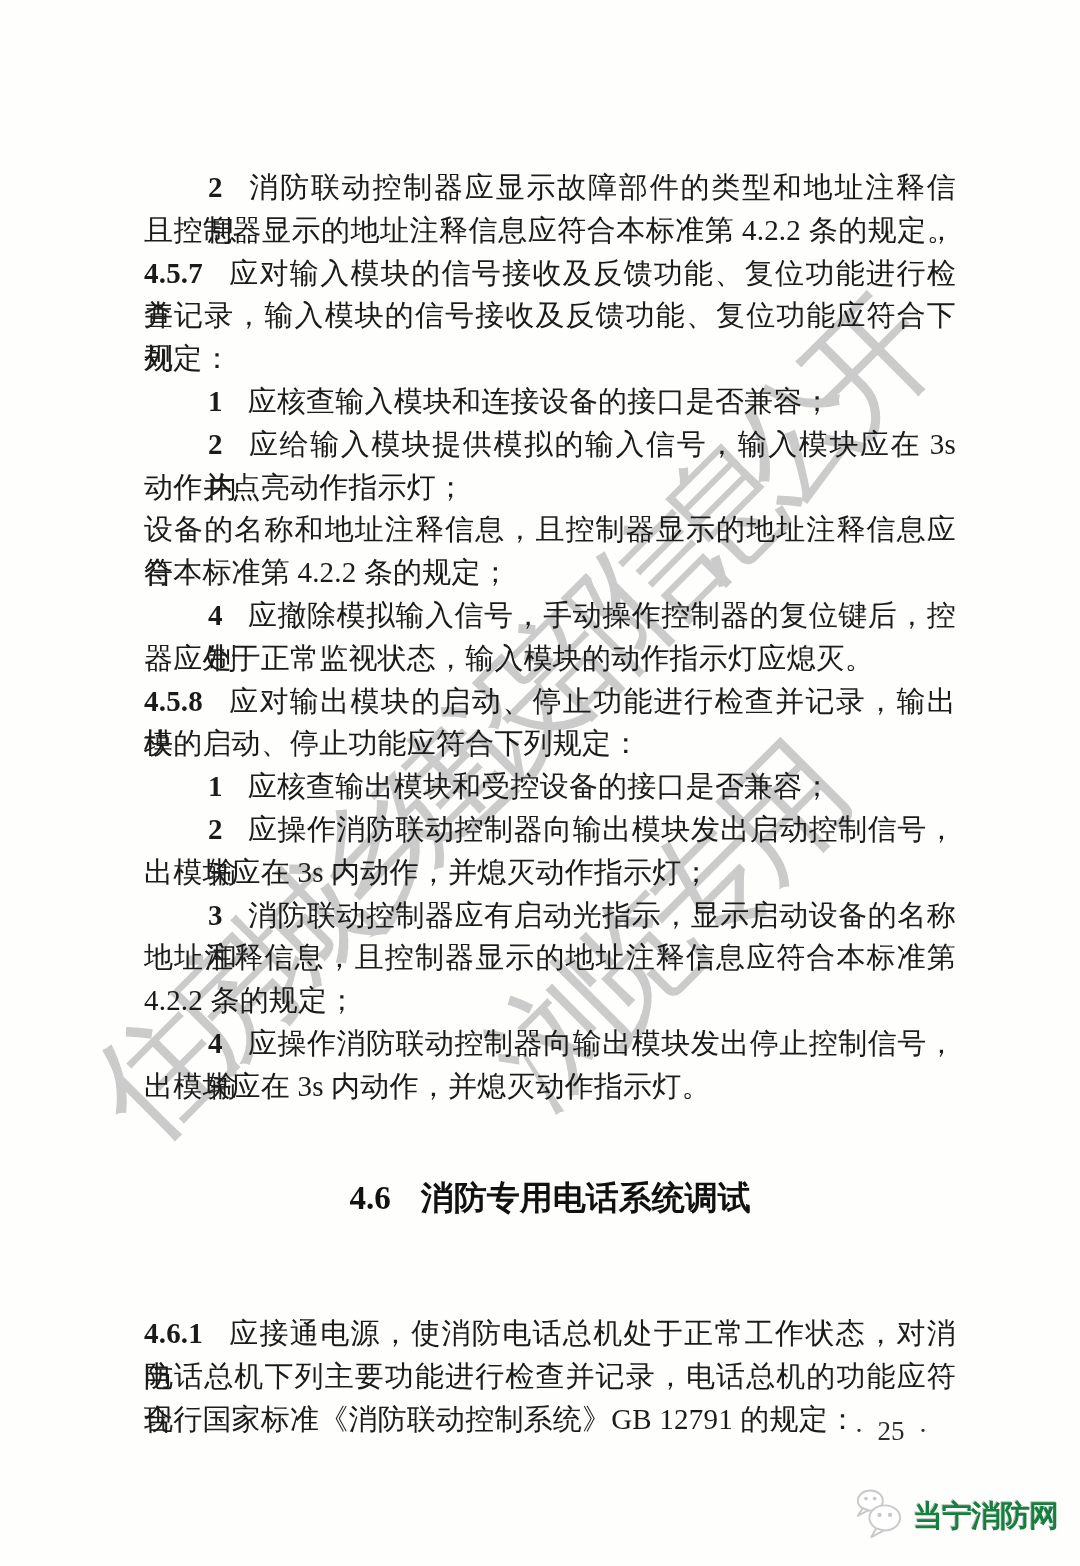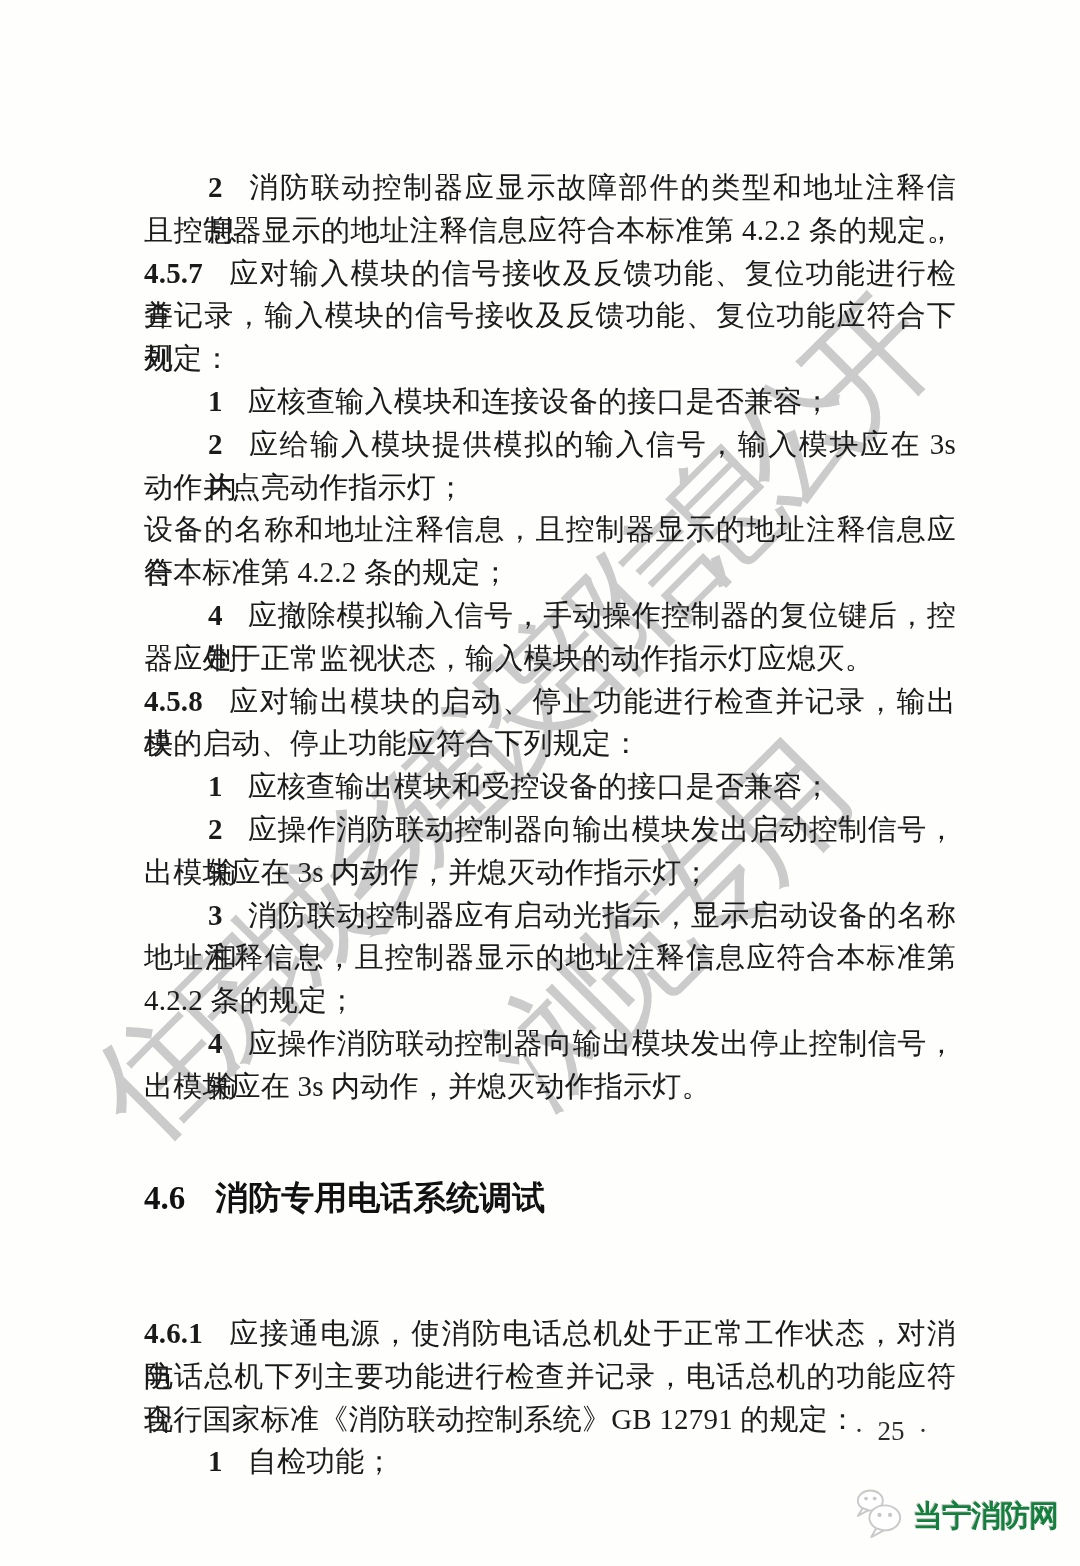--- a/index.html
+++ b/index.html
@@ -29,21 +29,21 @@
     font-size:29px;line-height:42.8px;height:42.8px;
     text-align:justify;text-justify:inter-ideograph;
     letter-spacing:0.2px;
   }
   .line.fill{text-align-last:justify;}
   .line.indent{padding-left:64px;}
   .num{font-weight:bold;margin-right:25px;}
   
   .heading{
     position:absolute;left:0;width:100%;top:1176px;height:43px;
-    text-align:left;font-weight:bold;font-size:33px;line-height:43px;
+    text-align:center;font-weight:bold;font-size:33px;line-height:43px;
     color:#111;
     font-family:"Liberation Sans","DejaVu Sans",sans-serif;
   }
   .heading .hnum{
     font-family:"Liberation Serif","DejaVu Serif",serif;
     font-weight:bold;margin-right:30px;
   }
   
   .pagenum{
     position:absolute;z-index:2;left:843px;top:1416px;width:96px;
@@ -97,21 +97,20 @@
       </div>
 
     <div class="heading">
       <span class="hnum">4.6</span><span>消防专用电话系统调试</span>
     </div>
 
     <div class="block" id="blockB">
         <div class="line fill"><span class="num">4.6.1</span><span>应接通电源，使消防电话总机处于正常工作状态，对消防</span></div>
         <div class="line fill"><span>电话总机下列主要功能进行检查并记录，电话总机的功能应符合</span></div>
         <div class="line"><span>现行国家标准《消防联动控制系统》GB 12791 的规定：</span></div>
-        <div class="line indent"><span class="num">1</span><span>自检功能；</span></div>
       </div>
   </div>
 
   <div class="pagenum">
     <span class="dot">·</span>
     <span>25</span>
     <span class="dot">·</span>
   </div>
 
   <div class="logo">

